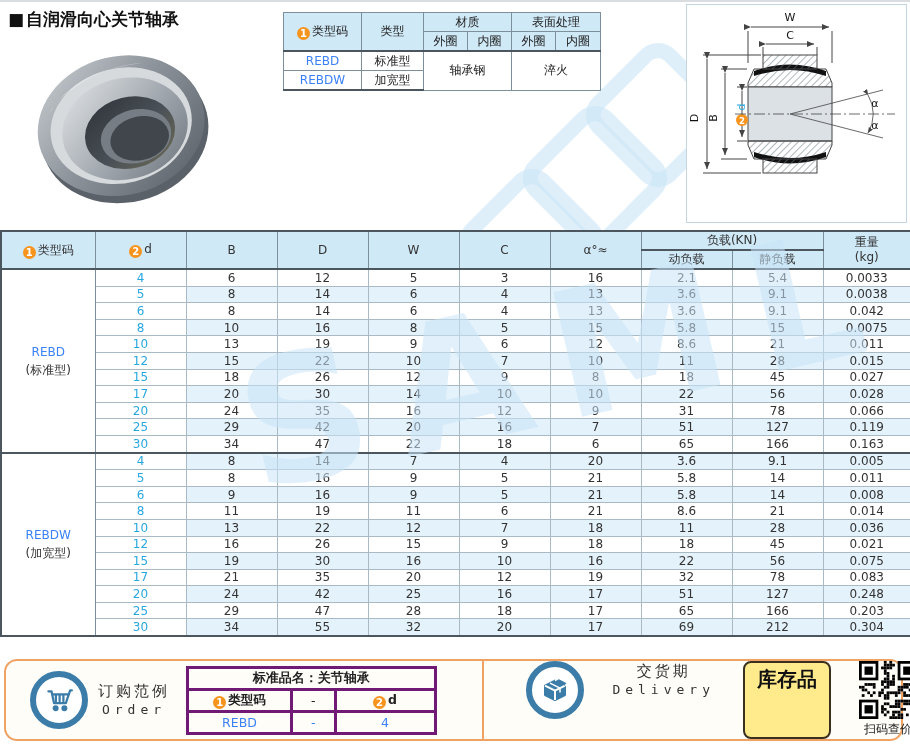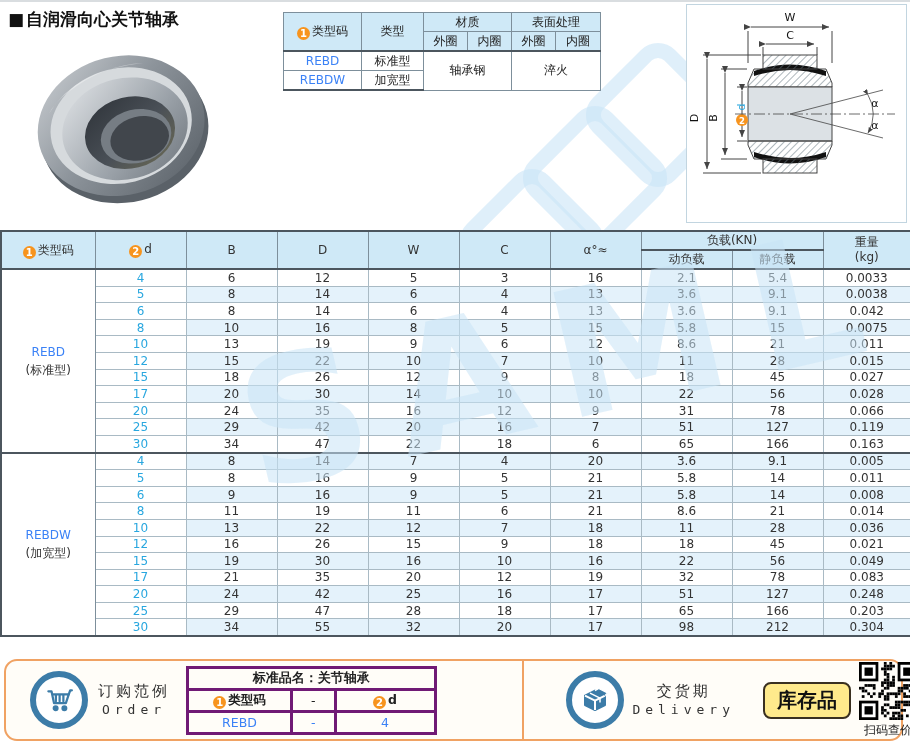--- a/index.html
+++ b/index.html
@@ -48,34 +48,34 @@
 
   .num{display:inline-flex;width:13px;height:13px;border-radius:50%;background:#f7941e;color:#fff;
     font-size:10px;font-weight:bold;align-items:center;justify-content:center;margin-right:2px;
     vertical-align:-2px;line-height:13px;}
 
   
   .bottom{position:absolute;left:4px;top:657px;width:899px;height:82px;border:2px solid #f0a263;
     border-radius:13px;background:#fffdf8;display:flex;box-sizing:border-box;z-index:2;}
   .bottom .left{width:527px;display:flex;align-items:center;box-sizing:border-box;
     border-right:2px solid #f0a263;padding-left:24px;gap:10px;}
-  .bottom .right{flex:1;display:flex;align-items:center;box-sizing:border-box;padding:0 24px 0 42px;gap:8px;}
+  .bottom .right{flex:1;display:flex;box-sizing:border-box;padding:0 24px 0 42px;gap:28px;}
 
   .circle-icon{width:46px;height:46px;border-radius:50%;border:6px solid #3c7ca8;background:#fff;
     display:flex;align-items:center;justify-content:center;flex:none;}
   .icon-titles{display:flex;flex-direction:column;align-items:center;line-height:1.35;flex:none;}
   .icon-titles .cn{font-size:15px;color:#333;letter-spacing:3px;}
   .icon-titles .en{font-size:13px;color:#333;letter-spacing:5px;font-family:"DejaVu Sans Mono","Liberation Mono",monospace;}
 
   .order-table{font-size:12.5px;text-align:center;color:#222;border:1px solid #444;margin-left:6px;}
   .order-table td{border:3px solid #701a75;height:19px;padding:0 18px;}
   .order-table .hdr td{font-weight:bold;font-size:13px;}
 
   .badge{background:#ffea8c;border:2px solid #3a3020;border-radius:8px;padding:3px 12px;
-    font-size:20px;font-weight:bold;color:#111;flex:none;margin-left:20px;}
+    font-size:20px;font-weight:bold;color:#111;flex:none;}
   .qr-wrap{margin-left:auto;display:flex;flex-direction:column;align-items:center;flex:none;}
   .qr-caption{font-size:12px;color:#222;margin-top:2px;}
 </style>
 </head>
 <body>
 
 <div class="page">
 
   <div class="wm-letters">SAML</div>
   <div class="wm-chain" style="left:600px;top:55px;"></div>
@@ -430,21 +430,21 @@
         </tr>
         <tr>
           <td class="d-col">15</td>
           <td class="shade">19</td>
           <td class="shade">30</td>
           <td class="shade">16</td>
           <td class="shade">10</td>
           <td class="shade">16</td>
           <td class="shade">22</td>
           <td class="shade">56</td>
-          <td class="shade">0.049</td>
+          <td class="shade">0.075</td>
         </tr>
         <tr>
           <td class="d-col">17</td>
           <td>21</td>
           <td>35</td>
           <td>20</td>
           <td>12</td>
           <td>19</td>
           <td>32</td>
           <td>78</td>
@@ -472,21 +472,21 @@
           <td>166</td>
           <td>0.203</td>
         </tr>
         <tr>
           <td class="d-col">30</td>
           <td class="shade">34</td>
           <td class="shade">55</td>
           <td class="shade">32</td>
           <td class="shade">20</td>
           <td class="shade">17</td>
-          <td class="shade">98</td>
+          <td class="shade">69</td>
           <td class="shade">212</td>
           <td class="shade">0.304</td>
         </tr>
       </tbody>
   </table>
 
   <div class="bottom">
     <div class="left">
       <div class="circle-icon">
         <svg width="30" height="30" viewBox="0 0 24 24" fill="none" stroke="#3c7ca8" stroke-width="1.8" stroke-linecap="round" stroke-linejoin="round">

